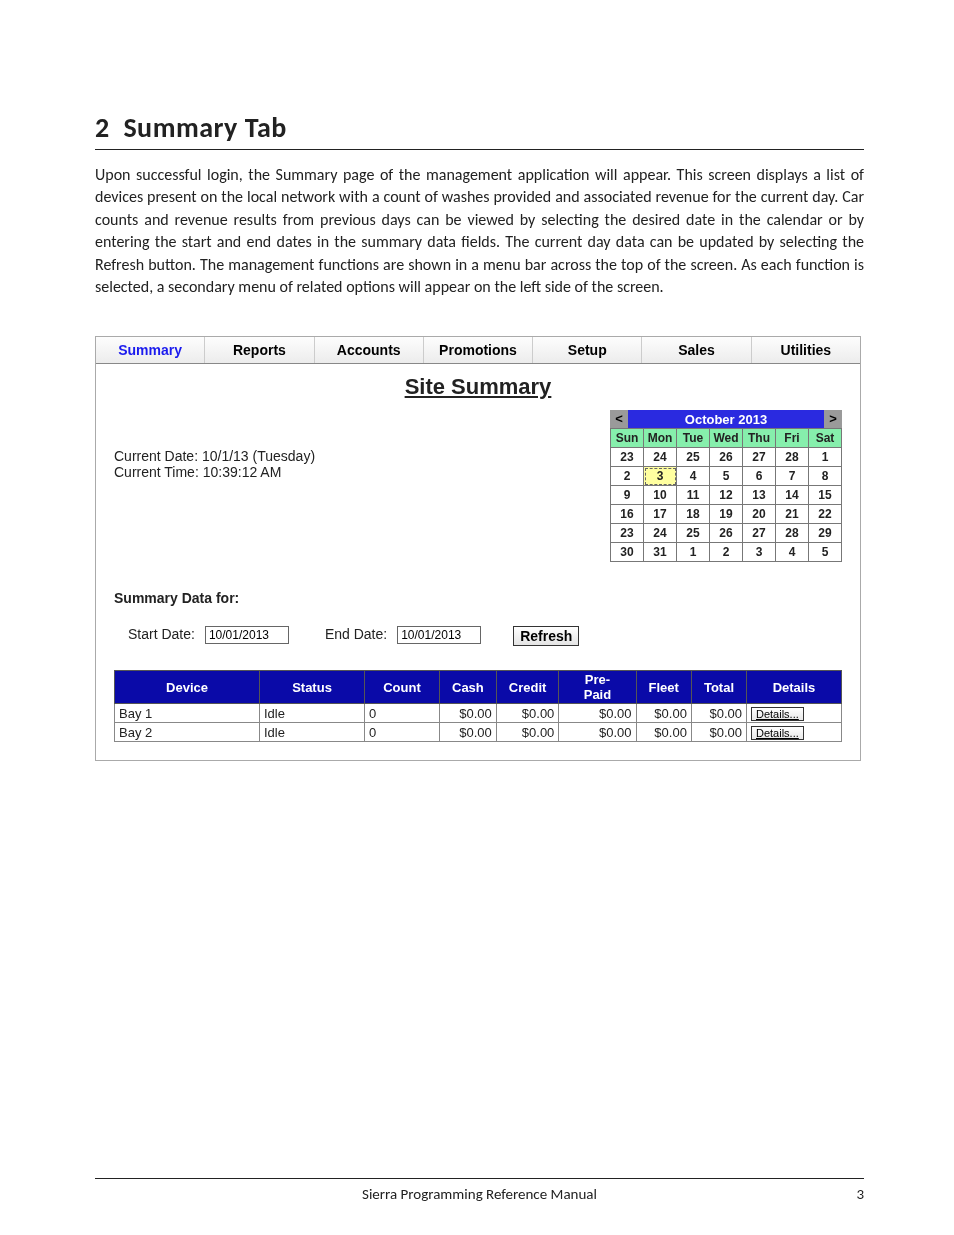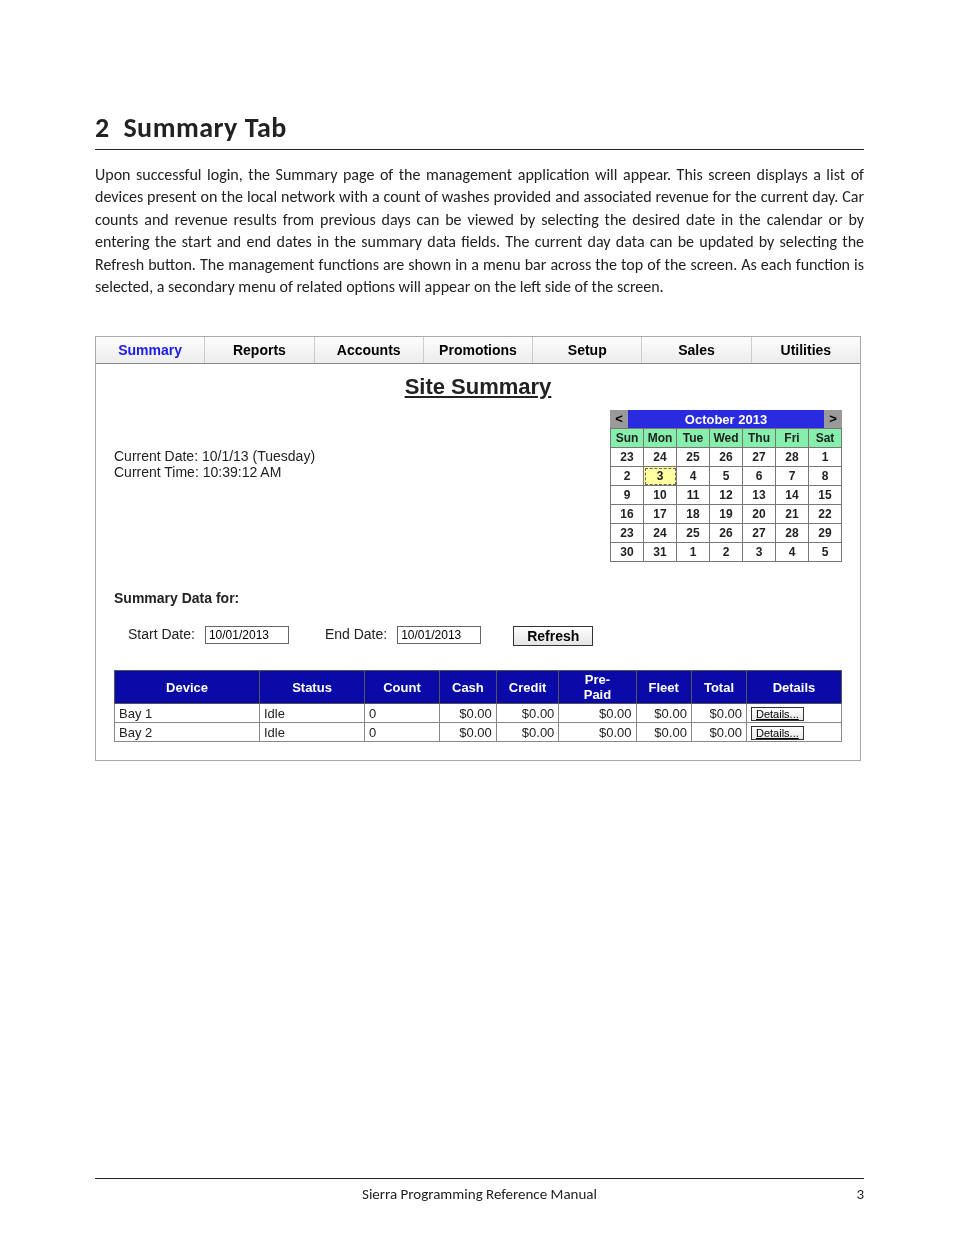--- a/index.html
+++ b/index.html
@@ -153,21 +153,21 @@
     width: 76px;
     font-size: 12px;
     font-family: Arial, sans-serif;
     padding: 1px 3px;
     border: 1px solid #666;
     background: #fff;
   }
   .refresh-btn {
     font-weight: 700;
     font-size: 14px;
-    padding: 0 13px;
+    padding: 0 6px;
     border: 1px solid #333;
     background: linear-gradient(#fff,#e4e4e4);
     cursor: pointer;
     height: 20px;
   }
   
   .data-table {
     width: 100%;
     border-collapse: collapse;
     margin-top: 24px;

